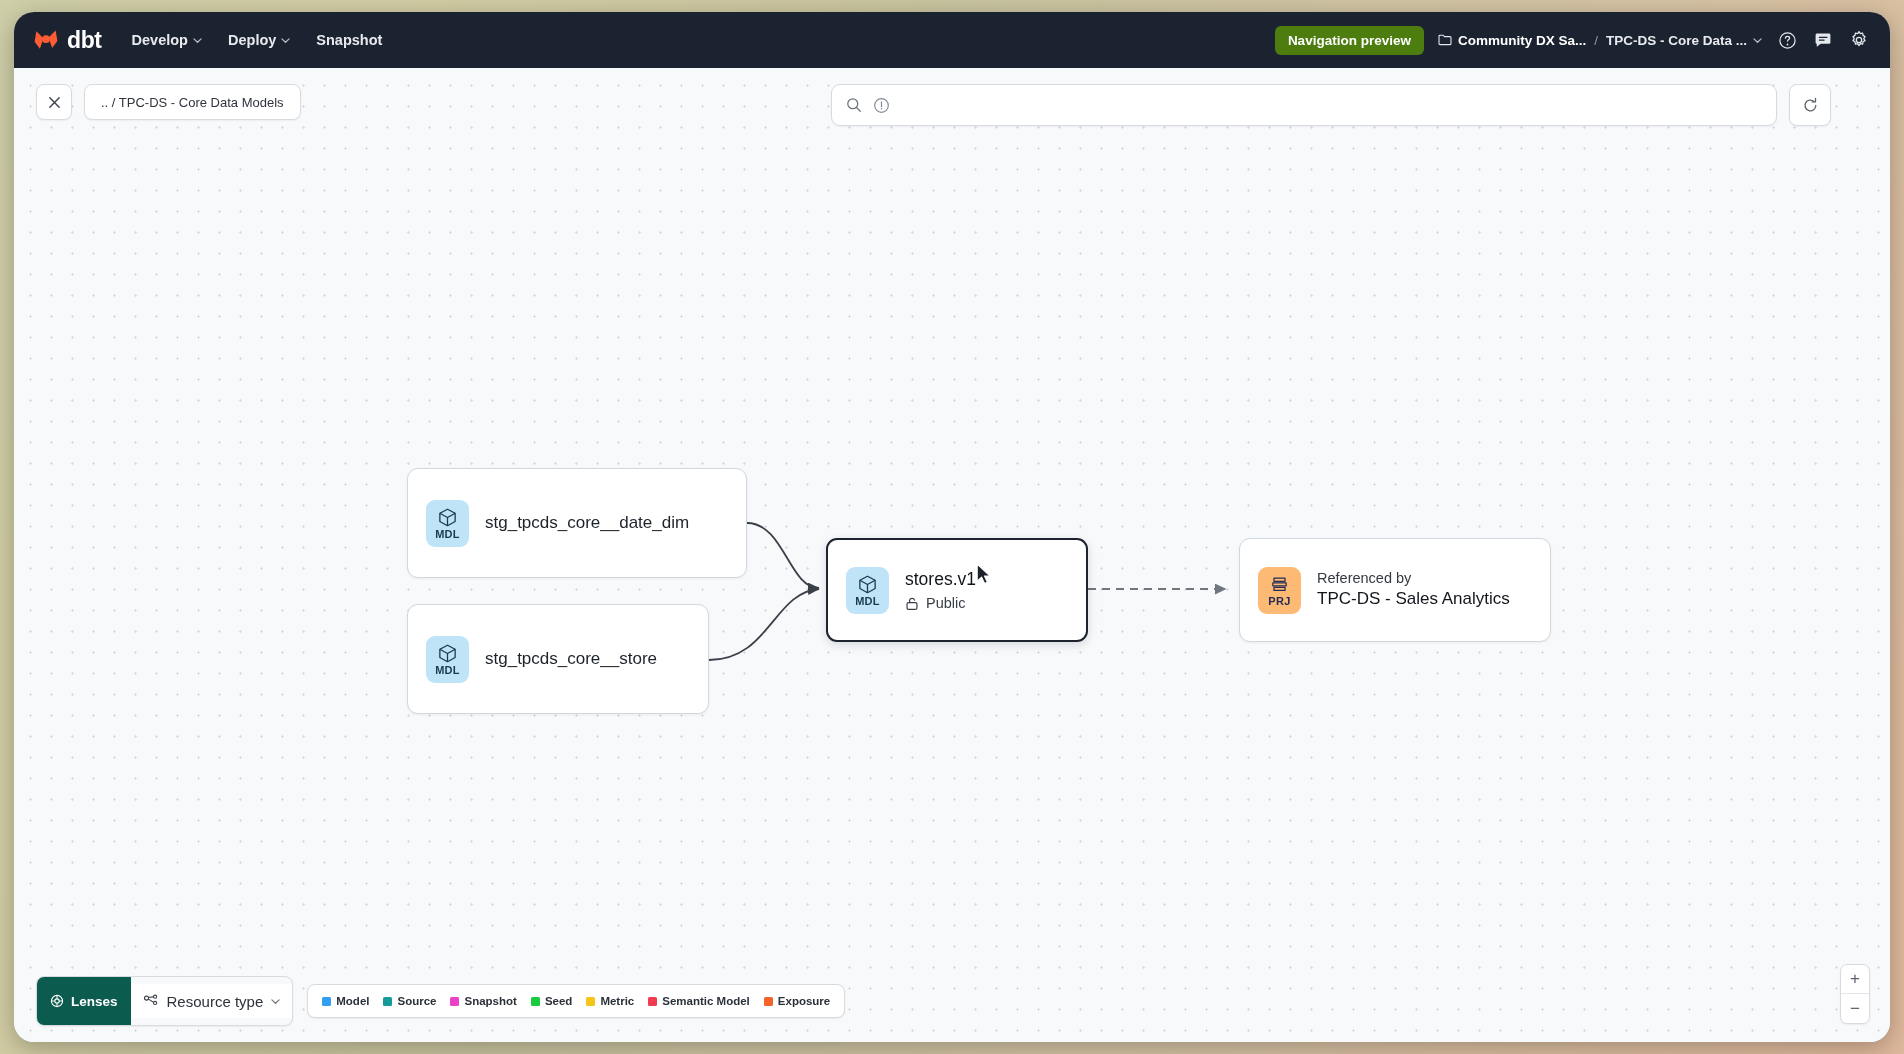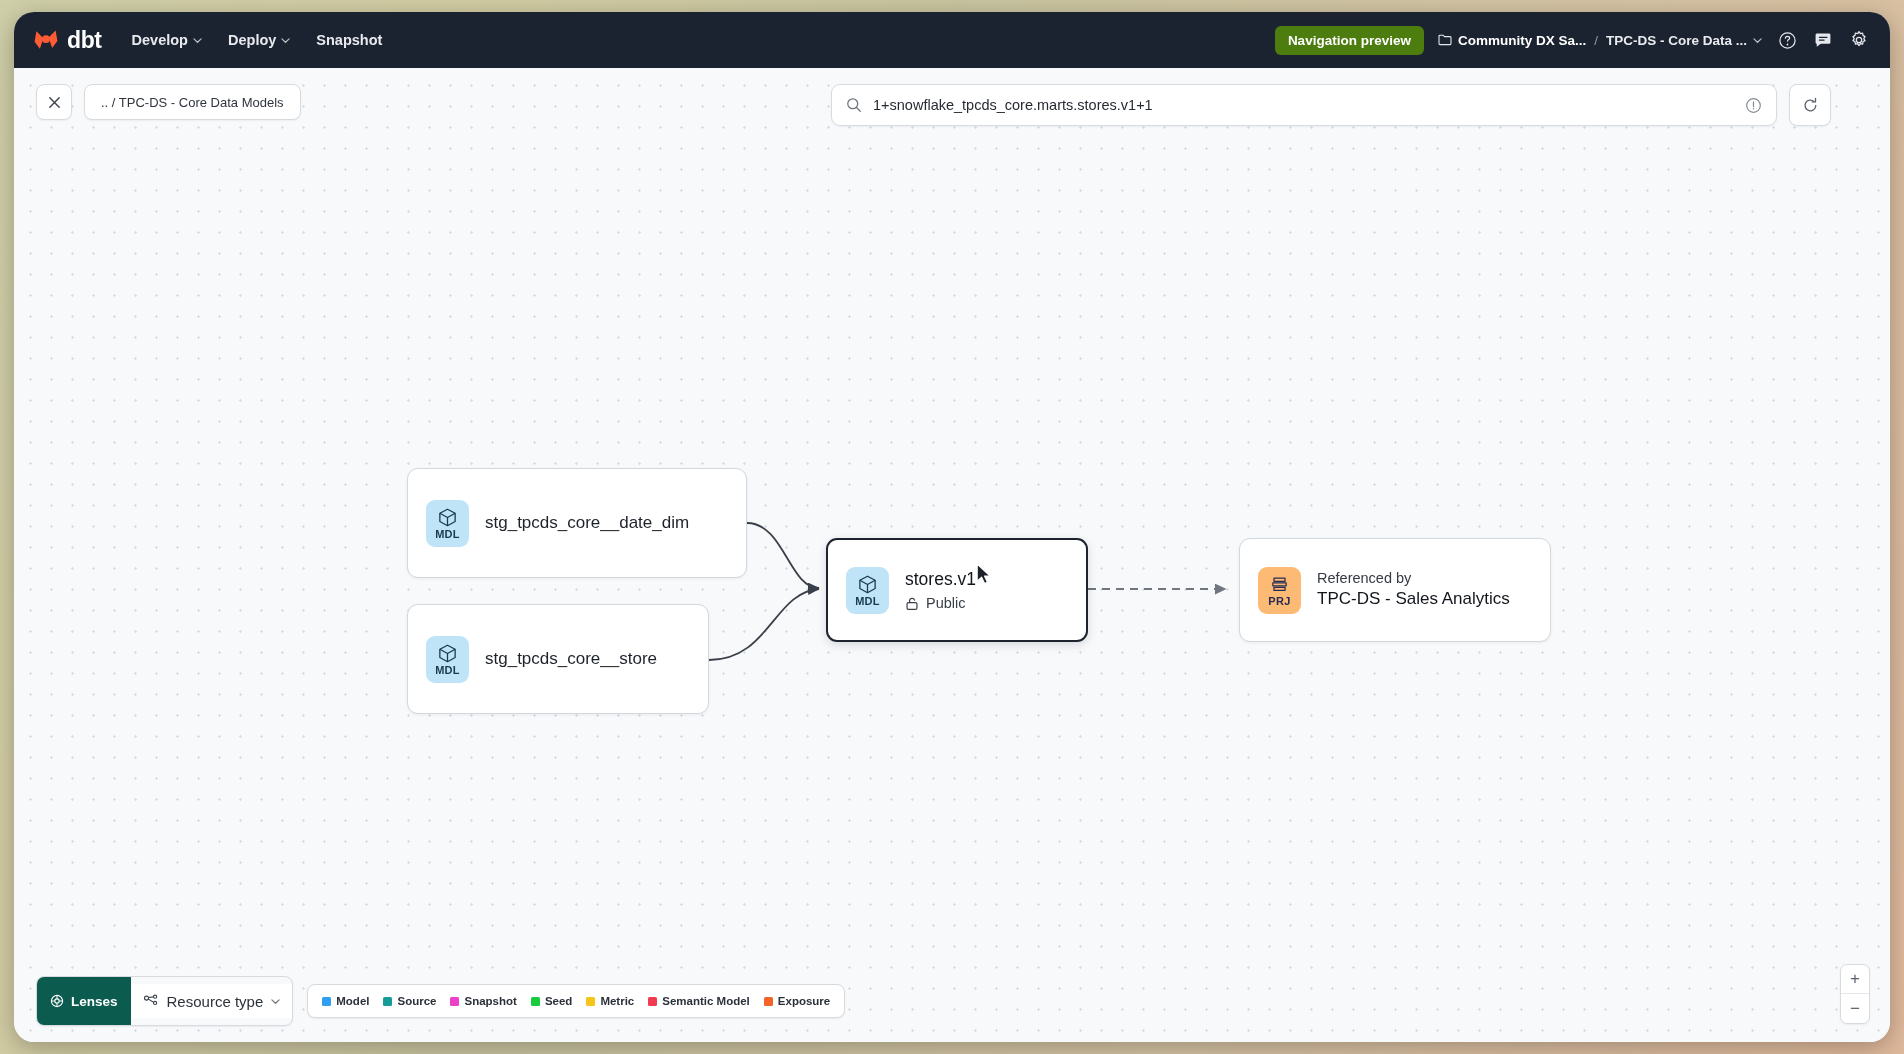--- a/index.html
+++ b/index.html
@@ -213,21 +213,20 @@
         </div>
         <div class="tb-btn tb-crumb">.. / TPC-DS - Core Data Models</div>
       </div>
 
       <div class="searchwrap">
         <div class="searchbox">
           <svg width="16" height="16" viewBox="0 0 18 18">
               <circle cx="7.6" cy="7.6" r="5.6" fill="none" stroke="#6d747e" stroke-width="1.4"></circle>
               <path d="M11.8 11.8 L16 16" stroke="#6d747e" stroke-width="1.4" stroke-linecap="round"></path>
             </svg>
-          <input value="1+snowflake_tpcds_core.marts.stores.v1+1" style="">
           <svg width="17" height="17" viewBox="0 0 18 18">
               <circle cx="9" cy="9" r="7.2" fill="none" stroke="#848b95" stroke-width="1.25"></circle>
               <path d="M9 5.2v5" stroke="#848b95" stroke-width="1.3" stroke-linecap="round"></path>
               <circle cx="9" cy="12.4" r=".8" fill="#848b95"></circle>
             </svg>
         </div>
         <div class="tb-btn refresh-btn">
           <svg width="17" height="17" viewBox="0 0 18 18">
               <path d="M14.6 9a5.7 5.7 0 11-1.9-4.3" fill="none" stroke="#5d646e" stroke-width="1.4" stroke-linecap="round"></path>
               <path d="M14.3 1.6v3.6h-3.6" fill="none" stroke="#5d646e" stroke-width="1.4" stroke-linecap="round" stroke-linejoin="round"></path>

